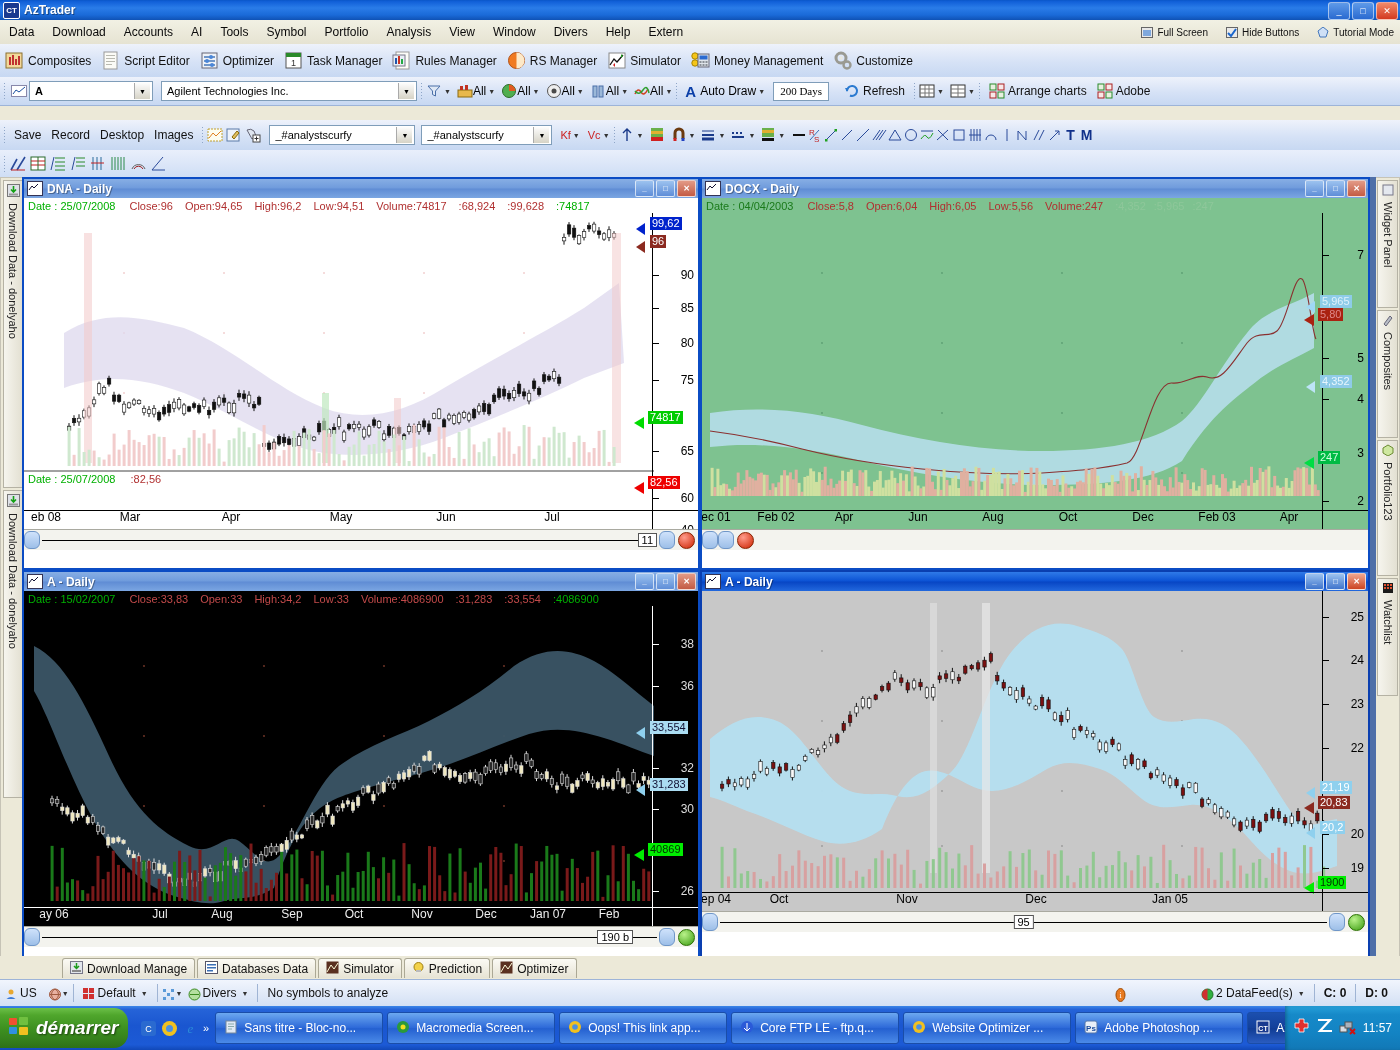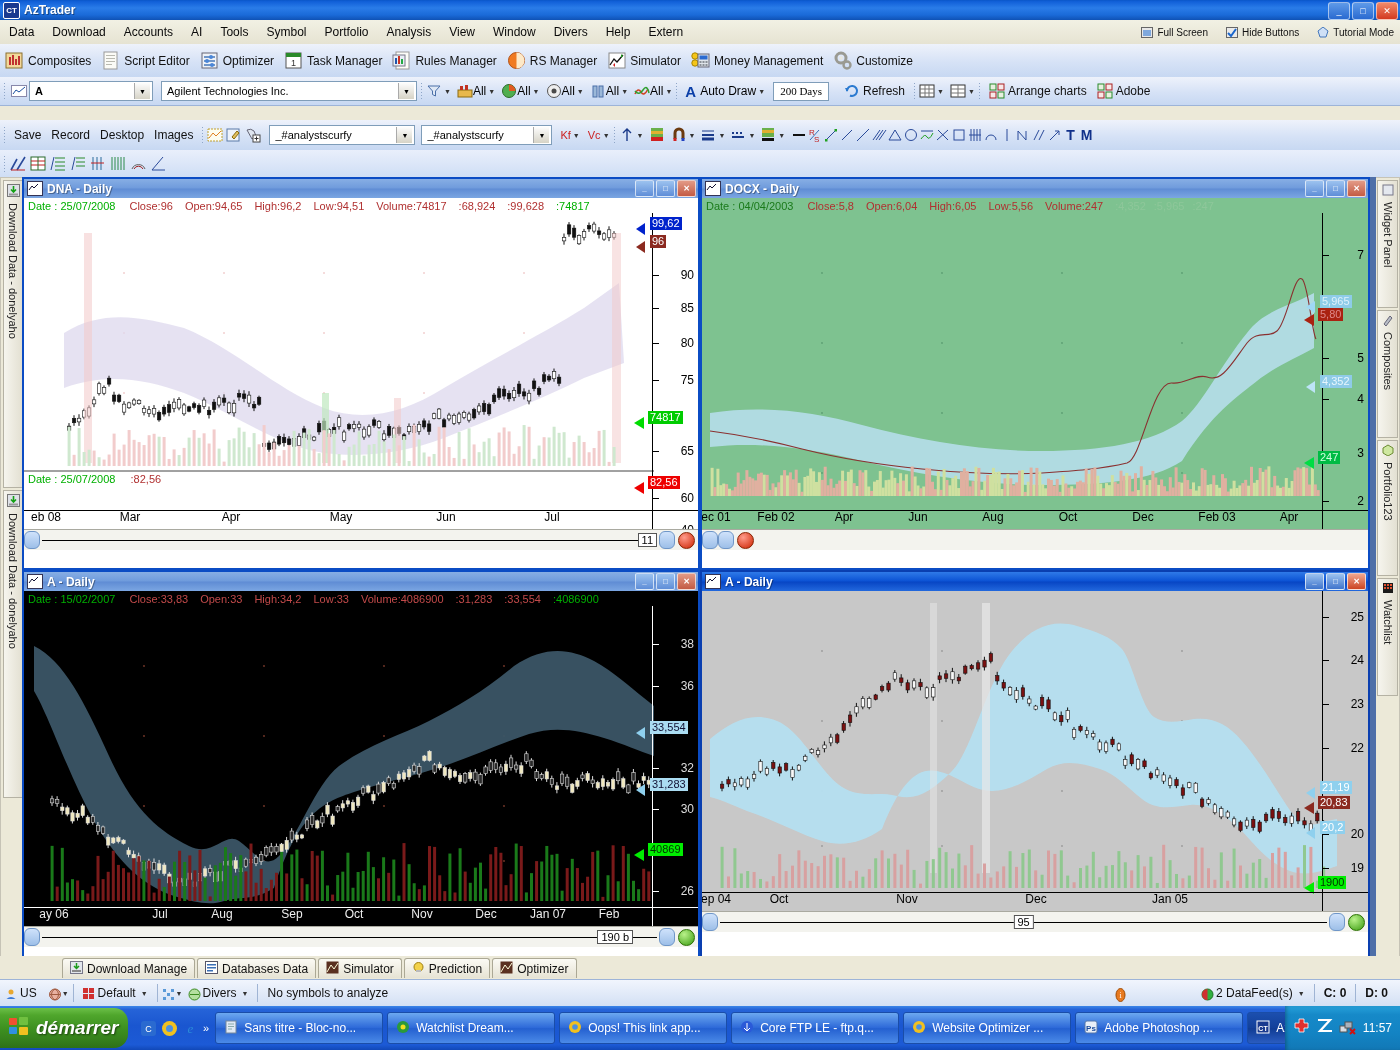--- a/index.html
+++ b/index.html
@@ -2544,21 +2544,21 @@
                 <line x1="4" y1="9" x2="8" y2="9"></line>
               </g>
             </svg></span>
         <span>Sans titre - Bloc-no...</span>
       </div>
       <div class="task">
         <span><svg width="14" height="14">
               <circle cx="7" cy="7" r="6" fill="#2a9a3a"></circle>
               <circle cx="7" cy="7" r="2.5" fill="#f0e020"></circle>
             </svg></span>
-        <span>Watchlist Dream...</span>
+        <span>Macromedia Screen...</span>
       </div>
       <div class="task">
         <span><svg width="14" height="14">
               <circle cx="7" cy="7" r="6" fill="#f0c020"></circle>
               <circle cx="7" cy="7" r="2.8" fill="#4a90e2"></circle>
             </svg></span>
         <span>Oops! This link app...</span>
       </div>
       <div class="task">
         <span><svg width="14" height="14">

